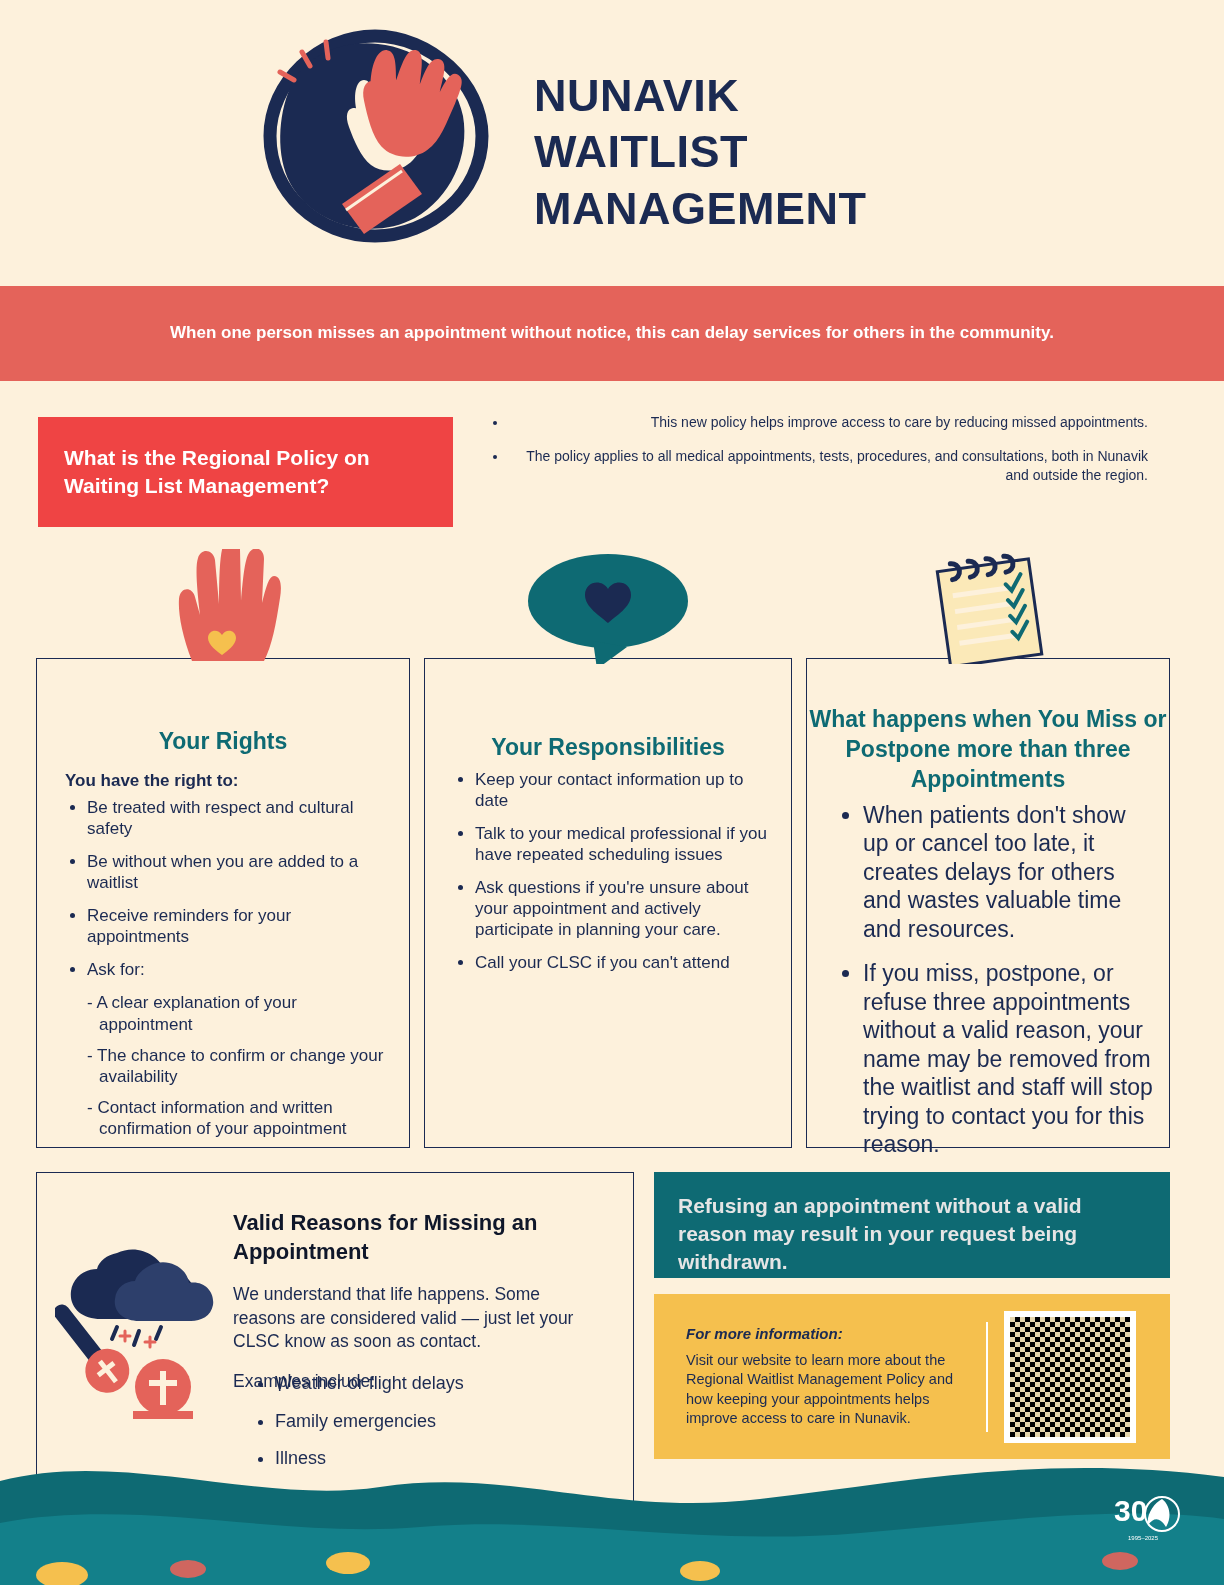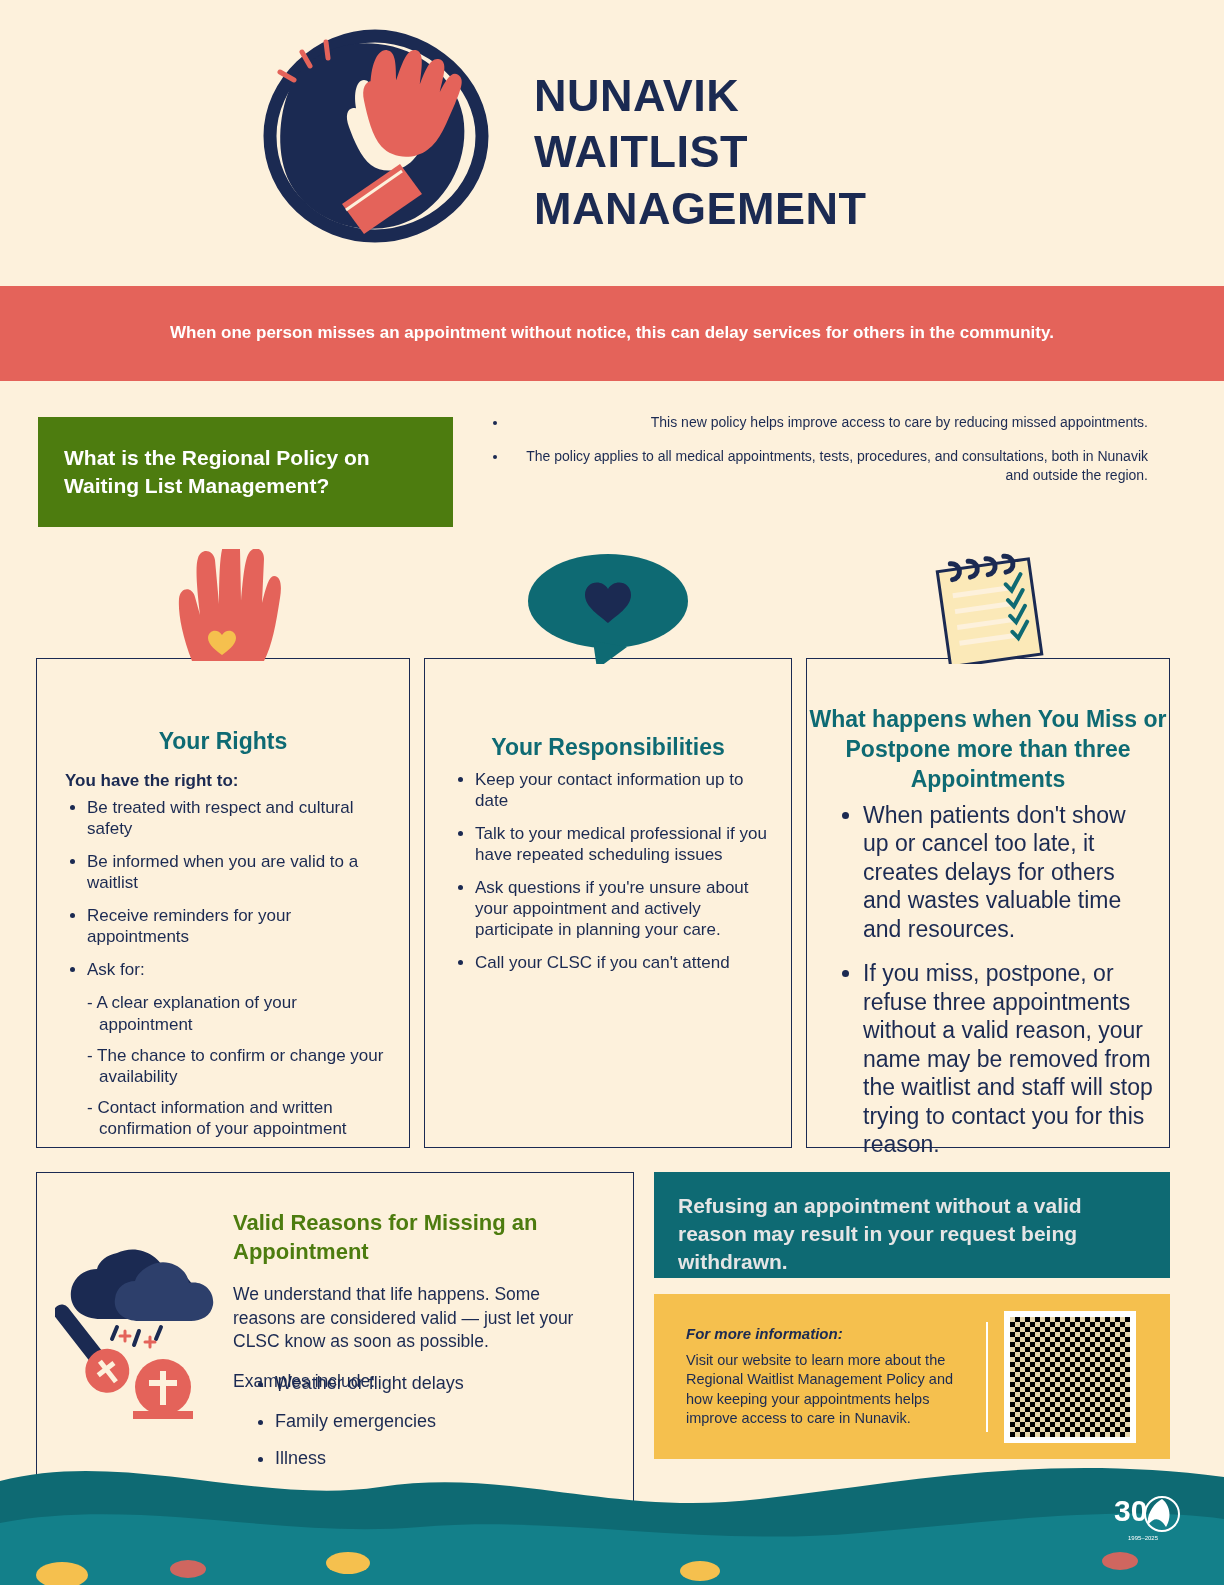--- a/index.html
+++ b/index.html
@@ -69,21 +69,21 @@
     line-height: 1.35;
   }
 
   
   .policy-box {
     position: absolute;
     left: 38px;
     top: 417px;
     width: 415px;
     height: 110px;
-    background: #4d7c0f;
+    background: #ef4444;
     color: #ffffff;
     box-sizing: border-box;
     padding: 22px 26px;
     font-size: 21px;
     font-weight: bold;
     line-height: 1.35;
     display: flex;
     align-items: center;
   }
   .policy-bullets {
@@ -164,21 +164,21 @@
     height: 350px;
     border: 1.5px solid #1b2a52;
     box-sizing: border-box;
   }
   .valid-box h2 {
     position: absolute;
     left: 196px;
     top: 36px;
     margin: 0;
     width: 340px;
-    color: #4d7c0f;
+    color: #0f172a;
     font-size: 22px;
     font-weight: bold;
     line-height: 1.3;
   }
   .valid-text {
     position: absolute;
     left: 196px;
     top: 110px;
     width: 360px;
     font-size: 17.5px;
@@ -341,21 +341,21 @@
       <svg viewBox="0 0 130 115" width="130" height="115">
         <path d="M34 112 c -10 -26 -14 -48 -13 -62 c 1 -12 13 -13 16 -2 l 5 18 c -3 -26 -5 -48 -2 -57 c 3 -10 15 -9 17 2 l 4 44 c 0 -28 1 -50 4 -58 c 4 -10 16 -8 17 3 l 1 52 c 2 -24 4 -42 8 -48 c 5 -8 15 -5 15 6 l -2 44 c 4 -16 7 -27 12 -27 c 7 0 8 10 6 22 c -4 26 -8 48 -16 63 Z" fill="#e4635a"></path>
         <path d="M64 86 c -4 -7 -14 -5 -14 3 c 0 7 9 13 14 17 c 5 -4 14 -10 14 -17 c 0 -8 -10 -10 -14 -3 Z" fill="#f5c04e"></path>
       </svg>
     </div>
     <h2>Your Rights</h2>
     <div class="col-inner">
       <div class="lead">You have the right to:</div>
       <ul>
         <li>Be treated with respect and cultural safety</li>
-        <li>Be informed when you are valid to a waitlist</li>
+        <li>Be without when you are added to a waitlist</li>
         <li>Receive reminders for your appointments</li>
         <li>Ask for:</li>
       </ul>
       <div class="dash-list">
         <div>- A clear explanation of your appointment</div>
         <div>- The chance to confirm or change your availability</div>
         <div>- Contact information and written confirmation of your appointment</div>
       </div>
     </div>
   </div>
@@ -436,21 +436,21 @@
           <circle cx="40" cy="140" r="22" fill="#e4635a"></circle>
           <path d="M40 128 l 0 26 M30 138 l 20 0" stroke="#fdf1dc" stroke-width="5"></path>
         </g>
         <circle cx="108" cy="152" r="28" fill="#e4635a"></circle>
         <path d="M108 136 l 0 34 M94 148 l 28 0" stroke="#fdf1dc" stroke-width="6"></path>
         <rect x="78" y="176" width="60" height="8" fill="#e4635a"></rect>
       </svg>
     </div>
     <h2>Valid Reasons for Missing an Appointment</h2>
     <div class="valid-text">
-      <p>We understand that life happens. Some reasons are considered valid — just let your CLSC know as soon as possible.</p>
+      <p>We understand that life happens. Some reasons are considered valid — just let your CLSC know as soon as contact.</p>
       <p>Examples include:</p>
     </div>
     <ul>
       <li>Weather or flight delays</li>
       <li>Family emergencies</li>
       <li>Illness</li>
     </ul>
   </div>
 
   <div class="refuse-box">

